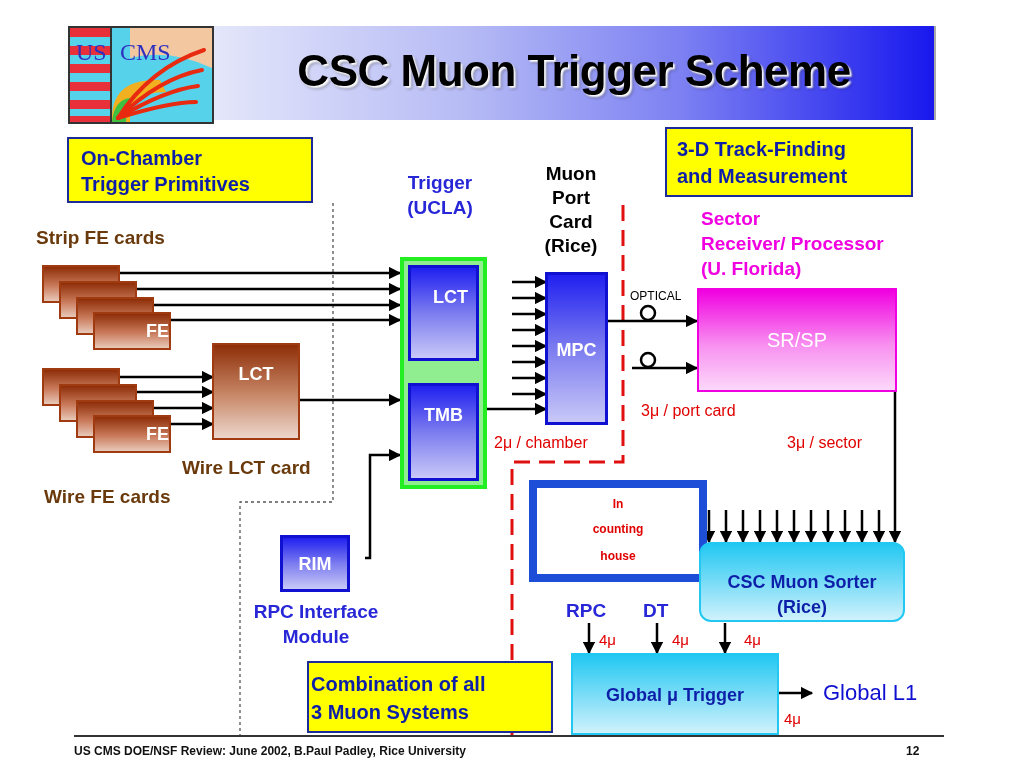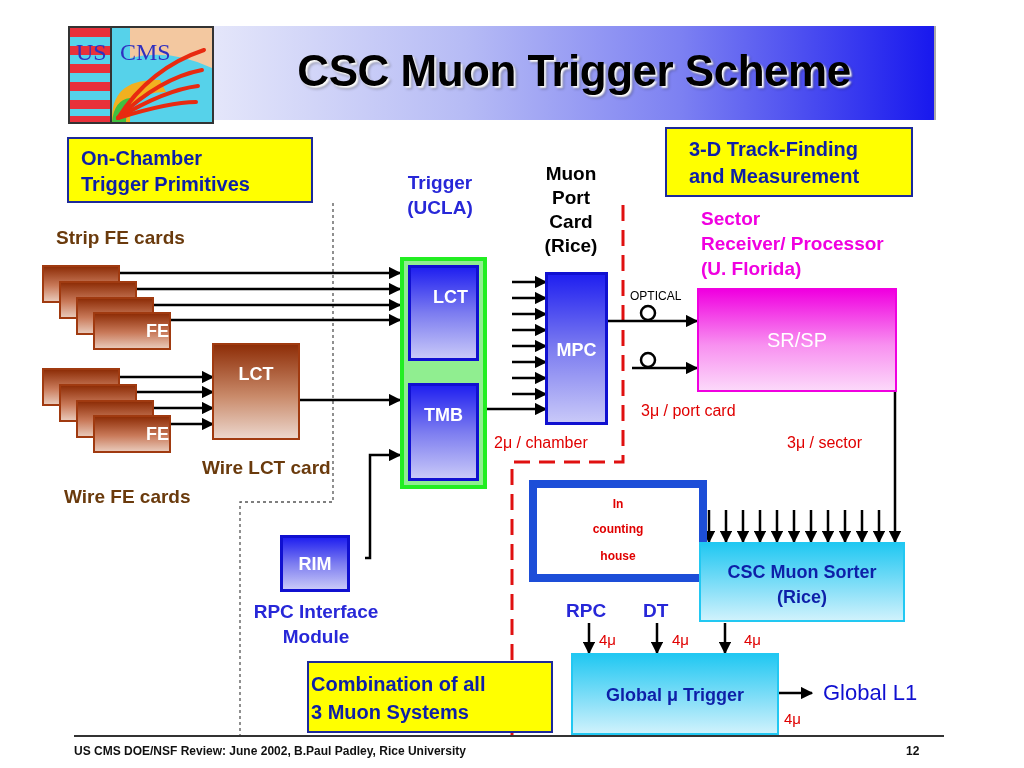--- a/index.html
+++ b/index.html
@@ -9,21 +9,21 @@
 
   
   #logo { left:68px; top:26px; width:142px; height:94px; border:2px solid #333; overflow:hidden; background:#56d2ea; }
   #title-bar { left:214px; top:26px; width:720px; height:94px;
      background:linear-gradient(90deg,#e4e6fa 0%,#b6bbf5 35%,#7c80f2 65%,#1818ee 100%);
      border-right:2px solid #aaa; }
   #title-text { left:214px; top:46px; width:720px; text-align:center; font-size:44px; font-weight:bold;
      color:#000; text-shadow:2px 2px 2px #ffffff, 3px 3px 3px rgba(0,0,0,.35); letter-spacing:-0.5px; }
 
   .yellow { background:#ffff00; border:2px solid #1c2a9a; color:#0d1fa8; font-weight:bold; }
-  .brown-text { color:#6a3a0c; font-weight:bold;margin-left:20px; }
+  .brown-text { color:#6a3a0c; font-weight:bold; }
   .blue-text { color:#2727d8; font-weight:bold; }
   .magenta-text { color:#f000e0; font-weight:bold; }
   .red-text { color:#e00000; }
 
   .fe { width:78px; height:38px; border:2px solid #a03a10;
         background:linear-gradient(180deg,#8e2e08 0%,#c97a5a 55%,#e8c8b8 100%); box-sizing:border-box;
         color:#fff; font-weight:bold; font-size:18px; text-align:right; line-height:34px; }
   .lct-brown { border:2px solid #a03a10; background:linear-gradient(180deg,#8e2e08 0%,#c98a6a 55%,#ecd6cc 100%);
         box-sizing:border-box; color:#fff; font-weight:bold; font-size:18px; text-align:center; }
   .blue-box { border:3px solid #1010d0; box-sizing:border-box;
@@ -137,21 +137,21 @@
 
   <line x1="778" y1="693" x2="812" y2="693" stroke="#000" stroke-width="2.5" marker-end="url(#ah)"></line>
 
   <line x1="74" y1="736" x2="944" y2="736" stroke="#333" stroke-width="2"></line>
 </svg>
 
 <div class="abs yellow" style="left:67px;top:137px;width:246px;height:66px;box-sizing:border-box;padding:6px 12px;font-size:20px;line-height:26px;">
   <div>On-Chamber</div>
   <div>Trigger Primitives</div>
 </div>
-<div class="abs yellow" style="left:665px;top:127px;width:248px;height:70px;box-sizing:border-box;padding:7px 22px;font-size:20px;line-height:27px;">
+<div class="abs yellow" style="left:665px;top:127px;width:248px;height:70px;box-sizing:border-box;padding:7px 10px;font-size:20px;line-height:27px;">
   <div>3-D Track-Finding</div>
   <div>and Measurement</div>
 </div>
 <div class="abs yellow" style="left:307px;top:661px;width:246px;height:72px;box-sizing:border-box;padding:7px 2px;font-size:20px;line-height:28px;">
   <div>Combination of all</div>
   <div>3 Muon Systems</div>
 </div>
 <div class="abs" style="left:529px;top:480px;width:178px;height:102px;border:8px solid #1d4ed8;box-sizing:border-box;text-align:center;color:#e00000;font-weight:bold;font-size:12px;line-height:25px;padding-top:4px;">
   <div>In</div>
   <div>counting</div>
@@ -200,21 +200,21 @@
 <div class="abs" style="left:697px;top:288px;width:200px;height:104px;border:2px solid #f000e0;box-sizing:border-box;background:linear-gradient(180deg,#f000e0 0%,#f890f0 55%,#fcd8fa 100%);color:#fff;font-size:20px;text-align:center;line-height:100px;">SR/SP</div>
 <div class="abs red-text" style="left:641px;top:402px;font-size:16px;">3μ  / port card</div>
 <div class="abs red-text" style="left:787px;top:434px;font-size:16px;">3μ  / sector</div>
 
 <div class="abs blue-box" style="left:280px;top:535px;width:70px;height:57px;line-height:52px;">RIM</div>
 <div class="abs blue-text" style="left:236px;top:599px;width:160px;text-align:center;font-size:19px;line-height:25px;">
   <div>RPC Interface</div>
   <div>Module</div>
 </div>
 
-<div class="abs cyan-box" style="left:699px;top:542px;width:206px;height:80px;text-align:center;padding-top:16px;font-size:18px;line-height:25px;color:#0d1fa8;font-weight:bold;">
+<div class="abs cyan-box" style="left:699px;top:542px;width:206px;height:80px;text-align:center;padding-top:26px;font-size:18px;line-height:25px;color:#0d1fa8;font-weight:bold;border-radius:12px;">
   <div>CSC Muon Sorter</div>
   <div>(Rice)</div>
 </div>
 
 <div class="abs blue-text" style="left:566px;top:600px;font-size:19px;">RPC</div>
 <div class="abs blue-text" style="left:643px;top:600px;font-size:19px;">DT</div>
 <div class="abs red-text" style="left:599px;top:631px;font-size:15px;">4μ</div>
 <div class="abs red-text" style="left:672px;top:631px;font-size:15px;">4μ</div>
 <div class="abs red-text" style="left:744px;top:631px;font-size:15px;">4μ</div>
 

